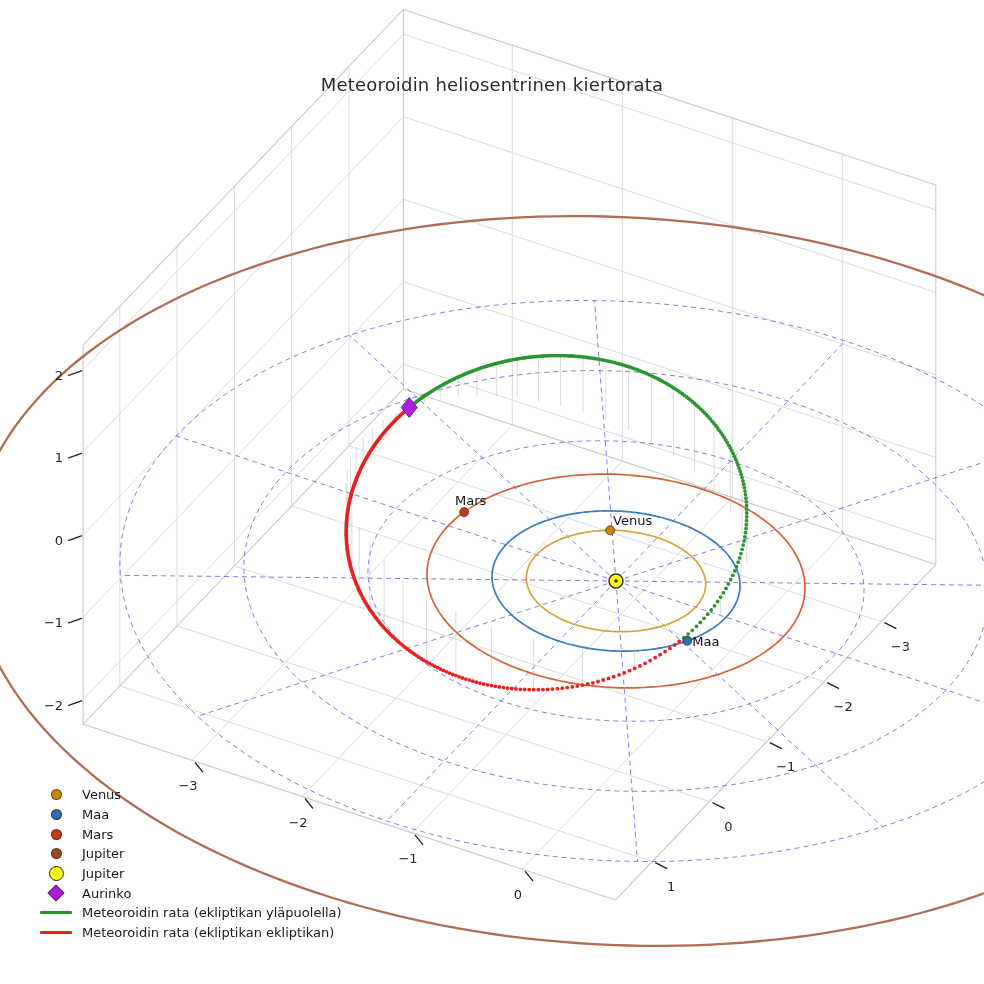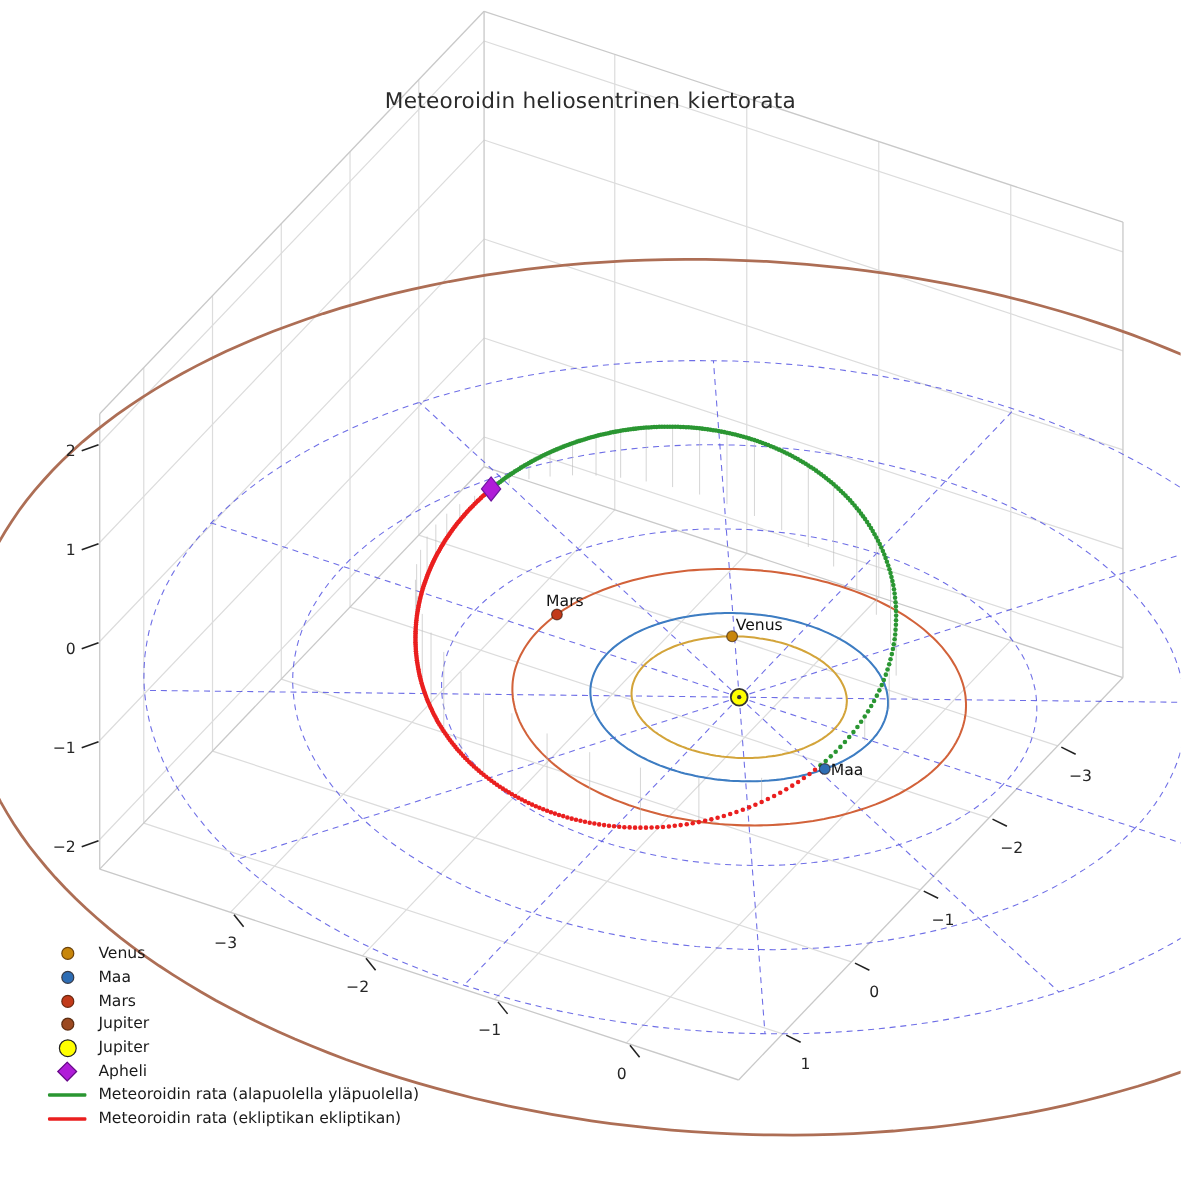--- a/index.html
+++ b/index.html
@@ -626,27 +626,27 @@
       <div class="lg-row">
         <span class="lg-marker">
           <span class="lg-sun" style="background: rgb(255, 255, 0);"></span>
         </span>
         <span class="lg-label">Jupiter</span>
       </div>
       <div class="lg-row">
         <span class="lg-marker">
           <span class="lg-diamond" style="background: rgb(176, 28, 216);"></span>
         </span>
-        <span class="lg-label">Apheli</span>
+        <span class="lg-label">Aurinko</span>
       </div>
       <div class="lg-row">
         <span class="lg-marker">
           <span class="lg-line" style="background: rgb(42, 150, 50);"></span>
         </span>
-        <span class="lg-label">Meteoroidin rata (alapuolella yläpuolella)</span>
+        <span class="lg-label">Meteoroidin rata (ekliptikan yläpuolella)</span>
       </div>
       <div class="lg-row">
         <span class="lg-marker">
           <span class="lg-line" style="background: rgb(234, 31, 31);"></span>
         </span>
         <span class="lg-label">Meteoroidin rata (ekliptikan ekliptikan)</span>
       </div>
     </div>
 </div>
 

